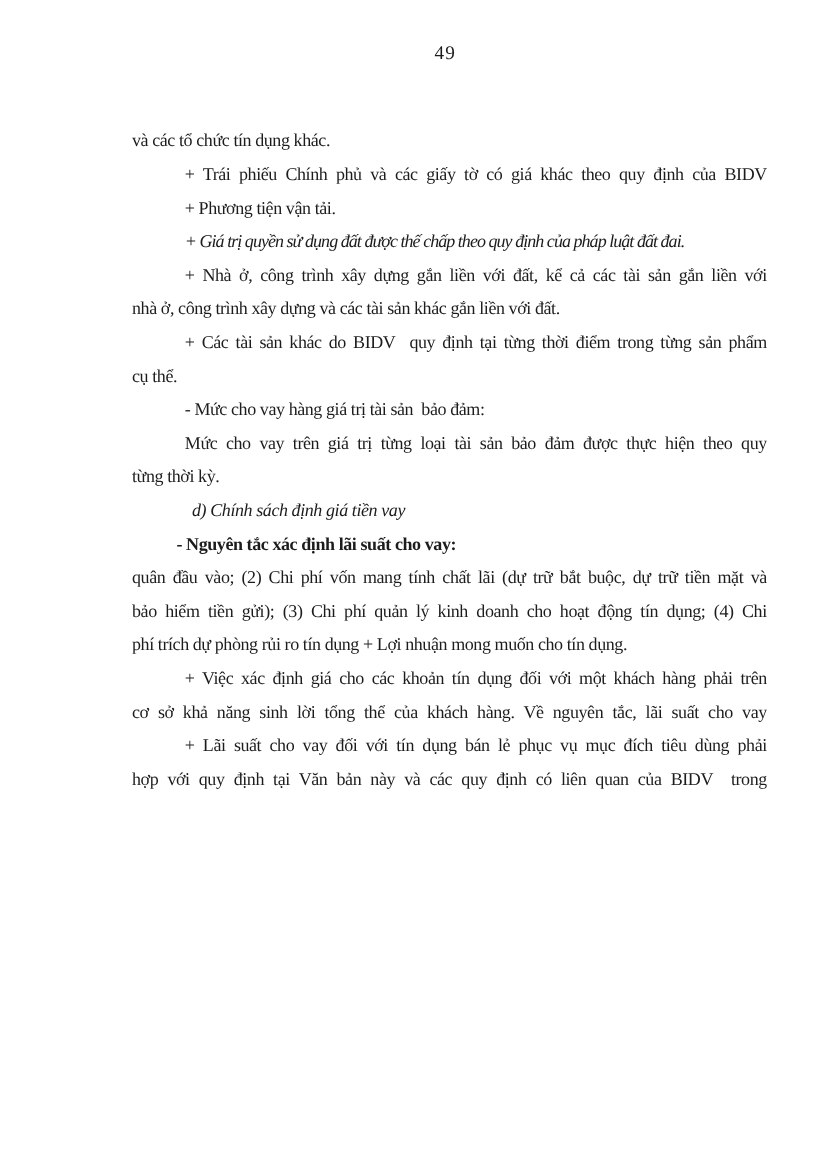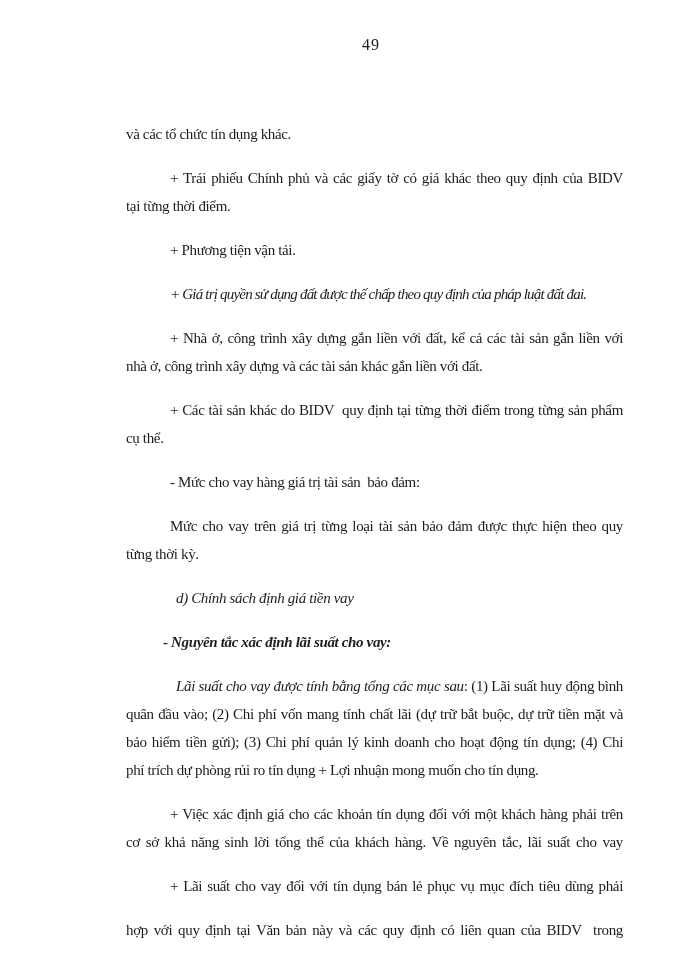--- a/index.html
+++ b/index.html
@@ -24,56 +24,55 @@
     font-size: 16px;
     letter-spacing: 1px;
     transform: translateX(21px);
   }
   .doc-body {
     position: absolute;
     top: 104px;
     left: 110px;
     width: 529px;
   }
-  .para { margin: 16px; padding: 0; }
+  .para { margin: 0; padding: 0; }
   .line {
     height: 28px;
     line-height: 28px;
     font-size: 15px;
     letter-spacing: -0.35px;
     white-space: pre-wrap;
     overflow: hidden;
     text-align: left;
   }
   
   .line.j {
     text-align: justify;
     text-align-last: justify;
   }
   .ind-44 { text-indent: 44px; }
   .ind-50 { text-indent: 50px; }
   .ind-37 { text-indent: 37px; }
   .tight  { letter-spacing: -0.8px; font-style: italic; }
   .i  { font-style: italic; }
-  .bi { font-style: italic; font-weight: bold; letter-spacing: -0.2px; }
+  .bi { font-weight: bold; letter-spacing: -0.2px; }
 </style>
 </head>
 <body>
 
 <div class="page-number">49</div>
 
 <div class="doc-body">
 
   <div class="para">
     <div class="line">và các tổ chức tín dụng khác.</div>
   </div>
 
   <div class="para">
     <div class="line j ind-44">+ Trái phiếu Chính phủ và các giấy tờ có giá khác theo quy định của BIDV</div>
-    <div class="line">tại từng thời điểm.</div>
   </div>
 
   <div class="para">
     <div class="line ind-44">+ Phương tiện vận tải.</div>
   </div>
 
   <div class="para">
     <div class="line ind-44 tight">+ Giá trị quyền sử dụng đất được thế chấp theo quy định của pháp luật đất đai.</div>
   </div>
 
@@ -98,21 +97,20 @@
 
   <div class="para i">
     <div class="line ind-50">d) Chính sách định giá tiền vay</div>
   </div>
 
   <div class="para bi">
     <div class="line ind-37">- Nguyên tắc xác định lãi suất cho vay:</div>
   </div>
 
   <div class="para">
-    <div class="line j ind-50"><span class="i">Lãi suất cho vay được tính bằng tổng các mục sau</span><span>: (1) Lãi suất huy động bình</span></div>
     <div class="line j">quân đầu vào; (2) Chi phí vốn mang tính chất lãi (dự trữ bắt buộc, dự trữ tiền mặt và</div>
     <div class="line j">bảo hiểm tiền gửi); (3) Chi phí quản lý kinh doanh cho hoạt động tín dụng; (4) Chi</div>
     <div class="line">phí trích dự phòng rủi ro tín dụng + Lợi nhuận mong muốn cho tín dụng.</div>
   </div>
 
   <div class="para">
     <div class="line j ind-44">+ Việc xác định giá cho các khoản tín dụng đối với một khách hàng phải trên</div>
     <div class="line j">cơ sở khả năng sinh lời tổng thể của khách hàng. Về nguyên tắc, lãi suất cho vay</div>
   </div>
 

